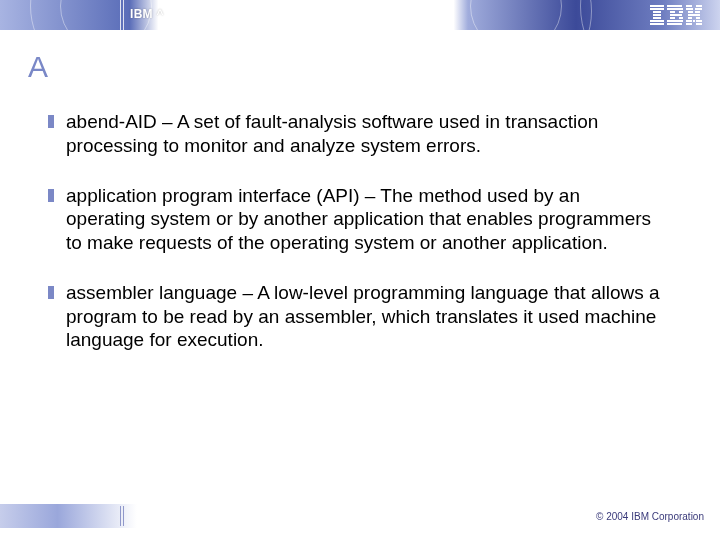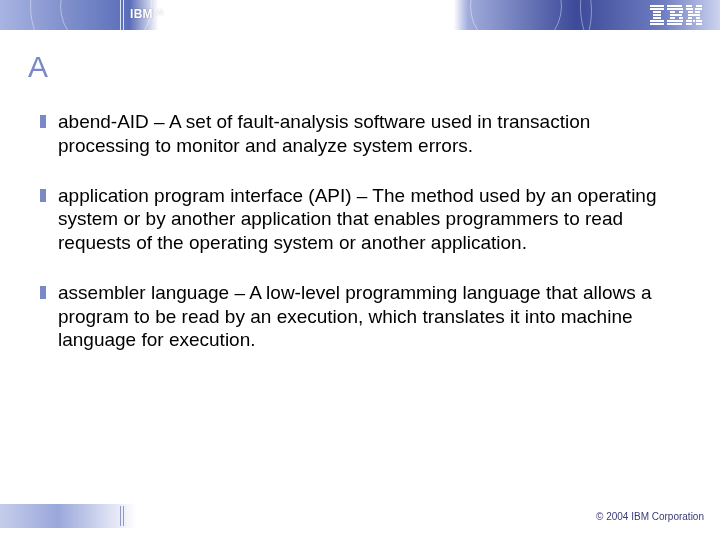--- a/index.html
+++ b/index.html
@@ -86,21 +86,21 @@
     font-size: 30px;
     font-weight: normal;
     color: #7a88c7;
     margin: 0 0 26px 0;
     font-family: Arial, sans-serif;
   }
 
   .bullets {
     list-style: none;
     padding: 0;
-    margin: 8px;
+    margin: 16px;
   }
   .bullets li {
     position: relative;
     padding-left: 22px;
     margin-bottom: 26px;
     font-size: 19px;
     line-height: 1.25;
     color: #000000;
   }
   .bullets li::before {
@@ -193,22 +193,22 @@
         <rect x="43" y="15" width="2" height="2"></rect>
       </g>
     </svg>
   </span>
 </div>
 
 <div class="slide-body">
   <h1 class="slide-title">A</h1>
   <ul class="bullets">
     <li>abend-AID – A set of fault-analysis software used in transaction processing to monitor and analyze system errors.</li>
-    <li>application program interface (API) – The method used by an operating system or by another application that enables programmers to read requests of the operating system or another application.</li>
-    <li>assembler language – A low-level programming language that allows a program to be read by an execution, which translates it into machine language for execution.</li>
+    <li>application program interface (API) – The method used by an operating system or by another application that enables programmers to make requests of the operating system or another application.</li>
+    <li>assembler language – A low-level programming language that allows a program to be read by an assembler, which translates it used machine language for execution.</li>
   </ul>
 </div>
 
 <div class="footer-band">
   <div class="footer-tick ft1"></div>
   <div class="footer-tick ft2"></div>
   <span class="copyright">© 2004 IBM Corporation</span>
 </div>
 
 </body></html>

